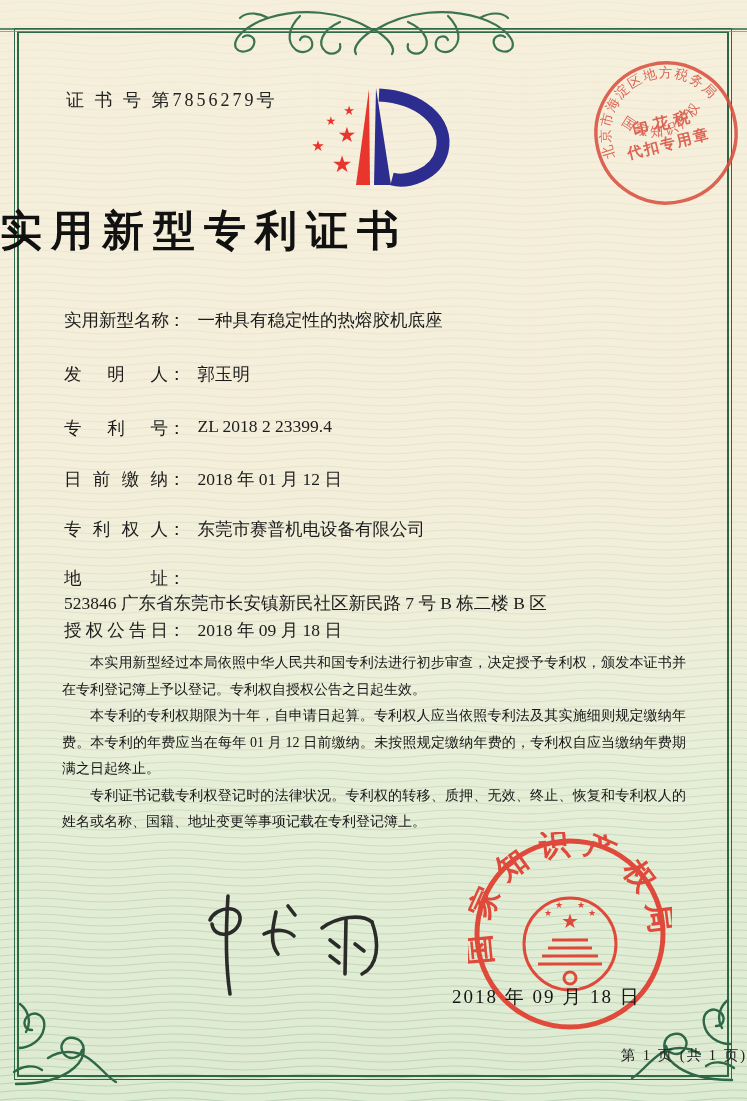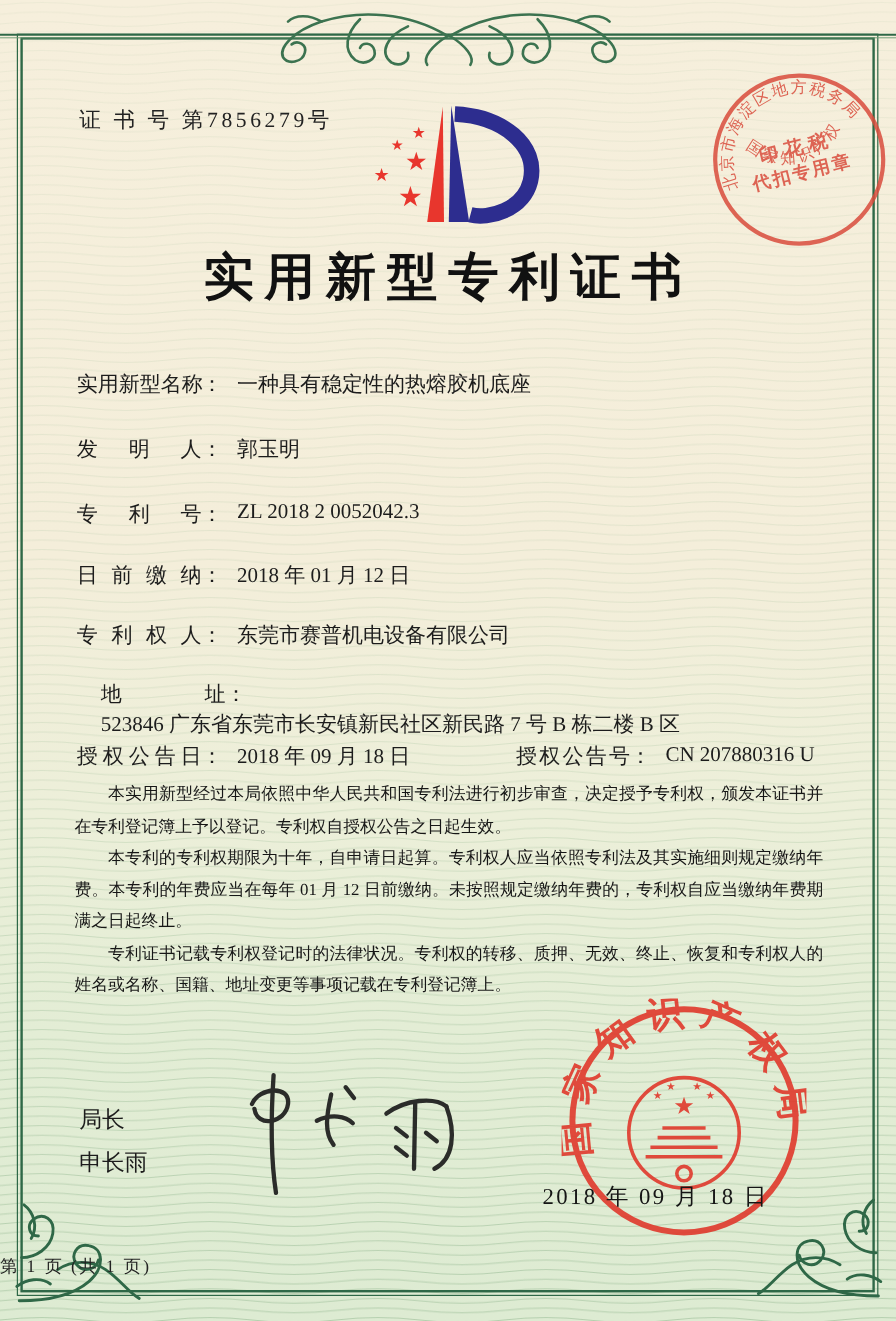--- a/index.html
+++ b/index.html
@@ -7,38 +7,38 @@
   .page{position:relative;width:747px;height:1101px;overflow:hidden;
         background:linear-gradient(180deg,#f6efdc 0%,#f4eeda 42%,#ecefd9 62%,#e3edd5 78%,#ddebd2 100%);}
   .waves{position:absolute;inset:0;pointer-events:none;}
   .frame{position:absolute;left:14px;top:28px;width:716px;height:1050px;border:1px solid #2e6847;}
   .frame::after{content:"";position:absolute;inset:2px;border:2px solid #2e6847;}
   .ornament-top{position:absolute;left:0;top:0;}
   .corner{position:absolute;}
   .cert-no{position:absolute;left:66px;top:88px;font-size:18px;letter-spacing:3px;color:#222;}
   .logo{position:absolute;left:295px;top:73px;}
   .stamp{position:absolute;left:585px;top:52px;opacity:.85;}
-  .title{position:absolute;left:0;top:203px;width:747px;text-align:center;
+  .title{position:absolute;left:0;top:203px;width:747px;
          font-size:42px;font-weight:900;letter-spacing:9px;color:#111;}
   .fields{position:absolute;left:64px;top:0;width:630px;font-size:17.5px;color:#1c1c1c;}
   .row{position:absolute;left:0;white-space:nowrap;}
   .lbl{display:inline-block;width:104px;text-align:justify;text-align-last:justify;vertical-align:top;}
   .colon{display:inline-block;margin-right:12px;}
   .val{display:inline-block;vertical-align:top;}
-  .row-addr{white-space:normal;width:620px;margin-left:20px;}
+  .row-addr{white-space:normal;width:620px;}
   .row-addr .val{width:500px;text-indent:-46px;padding-left:46px;line-height:26px;}
   .grant-no{position:absolute;left:366px;top:0;}
   .paras{position:absolute;left:62px;top:650px;width:624px;font-size:14px;line-height:26.5px;
          color:#161616;text-align:justify;}
   .paras p{margin:0;text-indent:2em;}
   .signer{position:absolute;left:66px;top:916px;font-size:19px;color:#1c1c1c;line-height:36px;}
   .signature{position:absolute;left:180px;top:882px;}
   .seal{position:absolute;left:468px;top:832px;}
   .seal-date{position:absolute;left:452px;top:984px;font-size:19px;letter-spacing:2px;color:#151515;}
-  .footer{position:absolute;left:0;top:1046px;width:747px;text-align:left;font-size:14.5px;color:#222;letter-spacing:2px;}
+  .footer{position:absolute;left:0;top:1046px;width:747px;text-align:right;font-size:14.5px;color:#222;letter-spacing:2px;}
 </style>
 </head>
 <body>
 
 <div class="page">
 
   <svg class="waves" width="747" height="1101">
     <defs>
       <pattern id="wv" width="140" height="8" patternUnits="userSpaceOnUse">
         <path d="M0,4 Q35,0 70,4 T140,4" fill="none" stroke="#8fb58d" stroke-width="0.8"></path>
@@ -127,49 +127,42 @@
   <div class="title">实用新型专利证书</div>
 
   <div class="fields">
     <div class="row" style="top:308px;">
       <span class="lbl">实用新型名称</span><span class="colon">：</span><span class="val">一种具有稳定性的热熔胶机底座</span>
     </div>
     <div class="row" style="top:362px;">
       <span class="lbl">发明人</span><span class="colon">：</span><span class="val">郭玉明</span>
     </div>
     <div class="row" style="top:416px;">
-      <span class="lbl">专利号</span><span class="colon">：</span><span class="val">ZL 2018 2 0052042.3</span>
+      <span class="lbl">专利号</span><span class="colon">：</span><span class="val">ZL 2018 2 23399.4</span>
     </div>
     <div class="row" style="top:467px;">
       <span class="lbl">日前缴纳</span><span class="colon">：</span><span class="val">2018 年 01 月 12 日</span>
     </div>
     <div class="row" style="top:517px;">
       <span class="lbl">专利权人</span><span class="colon">：</span><span class="val">东莞市赛普机电设备有限公司</span>
     </div>
     <div class="row row-addr" style="top:566px;">
       <span class="lbl">地址</span><span class="colon">：</span><span class="val">523846 广东省东莞市长安镇新民社区新民路 7 号 B 栋二楼 B 区</span>
     </div>
     <div class="row" style="top:618px;">
       <span class="lbl">授权公告日</span><span class="colon">：</span><span class="val">2018 年 09 月 18 日</span>
-      <span class="grant-no">
-        <span class="lbl" style="width:95px;">授权公告号</span><span class="colon">：</span><span class="val">CN 207880316 U</span>
-      </span>
     </div>
   </div>
 
   <div class="paras">
     <p>本实用新型经过本局依照中华人民共和国专利法进行初步审查，决定授予专利权，颁发本证书并在专利登记簿上予以登记。专利权自授权公告之日起生效。</p>
     <p>本专利的专利权期限为十年，自申请日起算。专利权人应当依照专利法及其实施细则规定缴纳年费。本专利的年费应当在每年 01 月 12 日前缴纳。未按照规定缴纳年费的，专利权自应当缴纳年费期满之日起终止。</p>
     <p>专利证书记载专利权登记时的法律状况。专利权的转移、质押、无效、终止、恢复和专利权人的姓名或名称、国籍、地址变更等事项记载在专利登记簿上。</p>
   </div>
 
-  <div class="signer">
-    <div>局长</div>
-    <div>申长雨</div>
-  </div>
 
   <svg class="signature" width="220" height="120">
     <g stroke="#1c1c1c" stroke-width="3.6" fill="none" stroke-linecap="round" opacity="0.92">
       <path d="M30,38 C36,24 62,22 60,38 C58,54 34,58 32,42"></path>
       <path d="M48,14 C46,44 45,80 50,112"></path>
       <path d="M96,30 C92,48 90,62 98,72"></path>
       <path d="M84,52 C96,46 108,48 114,54"></path>
       <path d="M108,24 l7,9"></path>
       <path d="M142,46 C158,34 182,32 192,40"></path>
       <path d="M166,38 L165,92"></path>

